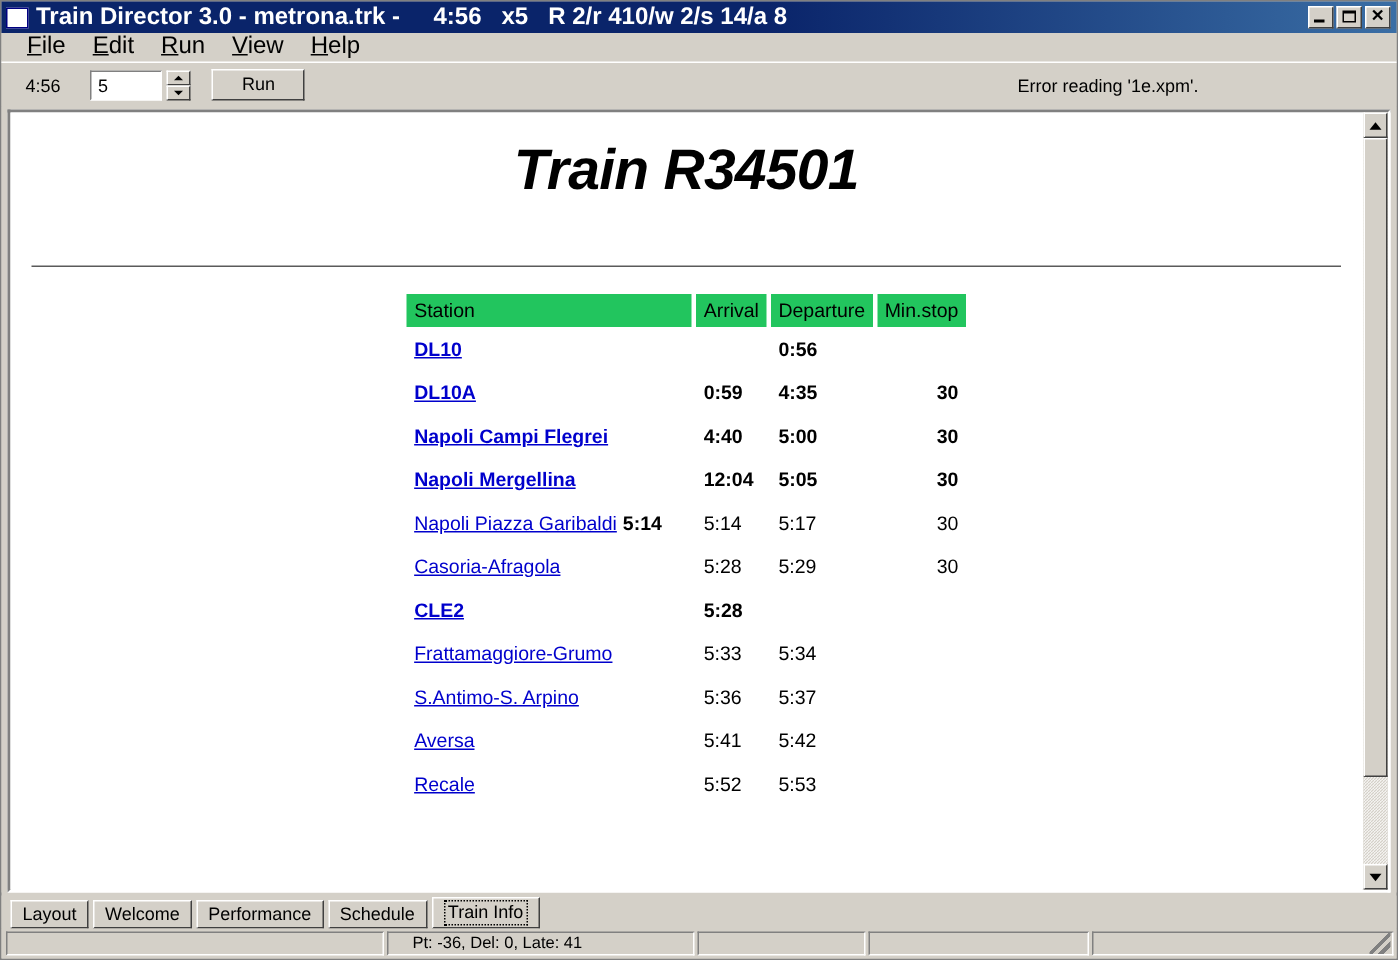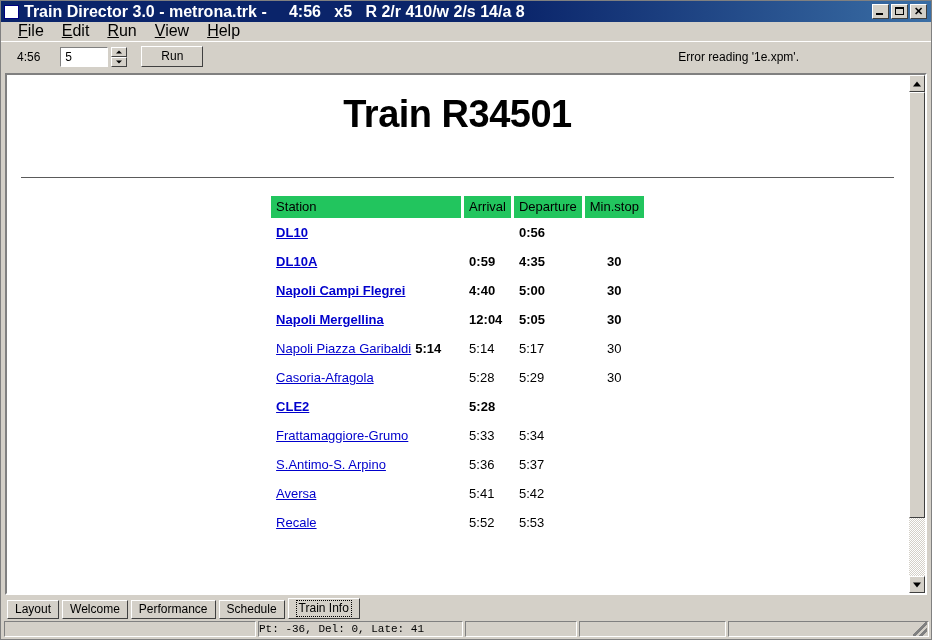--- a/index.html
+++ b/index.html
@@ -241,20 +241,21 @@
 
   
   .page-title {
     text-align: center;
     font-size: 38px;
     font-weight: bold;
     color: #000000;
     margin: 18px 0 0 0;
     font-family: "Liberation Sans", sans-serif;
     letter-spacing: -0.5px;
+    font-style: italic;
   }
   .rule {
     height: 0;
     border-top: 1px solid #5a5a5a;
     margin: 41px 14px 0 14px;
   }
   .sched-wrap {
     margin-top: 18px;
     display: flex;
     justify-content: center;
@@ -276,21 +277,21 @@
     white-space: nowrap;
   }
   table.sched th.c-station { width: 180px; }
   table.sched td {
     padding: 7px 5px 7px 5px;
     white-space: nowrap;
     vertical-align: baseline;
   }
   td.c-station { text-align: left; }
   td.c-arr, td.c-dep { text-align: left; padding-left: 6px; }
-  td.c-min { text-align: center; padding-left: 10px; }
+  td.c-min { text-align: right; padding-left: 10px; }
   a.stlink {
     color: #0000cc;
     text-decoration: underline;
   }
   .bold { font-weight: bold; }
   .extra-time { font-weight: bold; color: #000; margin-left: 4px; }
 
   
   .vscroll {
     width: 17px;
@@ -397,24 +398,23 @@
   }
   .sb-panel {
     border-top: 1px solid #808080;
     border-left: 1px solid #808080;
     border-right: 1px solid #ffffff;
     border-bottom: 1px solid #ffffff;
     box-sizing: border-box;
     font-size: 11px;
     color: #000;
     line-height: 14px;
-    padding: 0 0;
+    padding: 0 16px;
     white-space: nowrap;
     overflow: hidden;
-    font-family: Liberation Mono, monospace;
   }
   .sb-p1 { flex: 0 0 252px; }
   .sb-p2 { flex: 0 0 205px; }
   .sb-p3 { flex: 0 0 112px; }
   .sb-p4 { flex: 0 0 147px; }
   .sb-p5 { flex: 1 1 auto; position: relative; }
   .grip {
     position: absolute;
     right: 1px;
     bottom: 0px;

